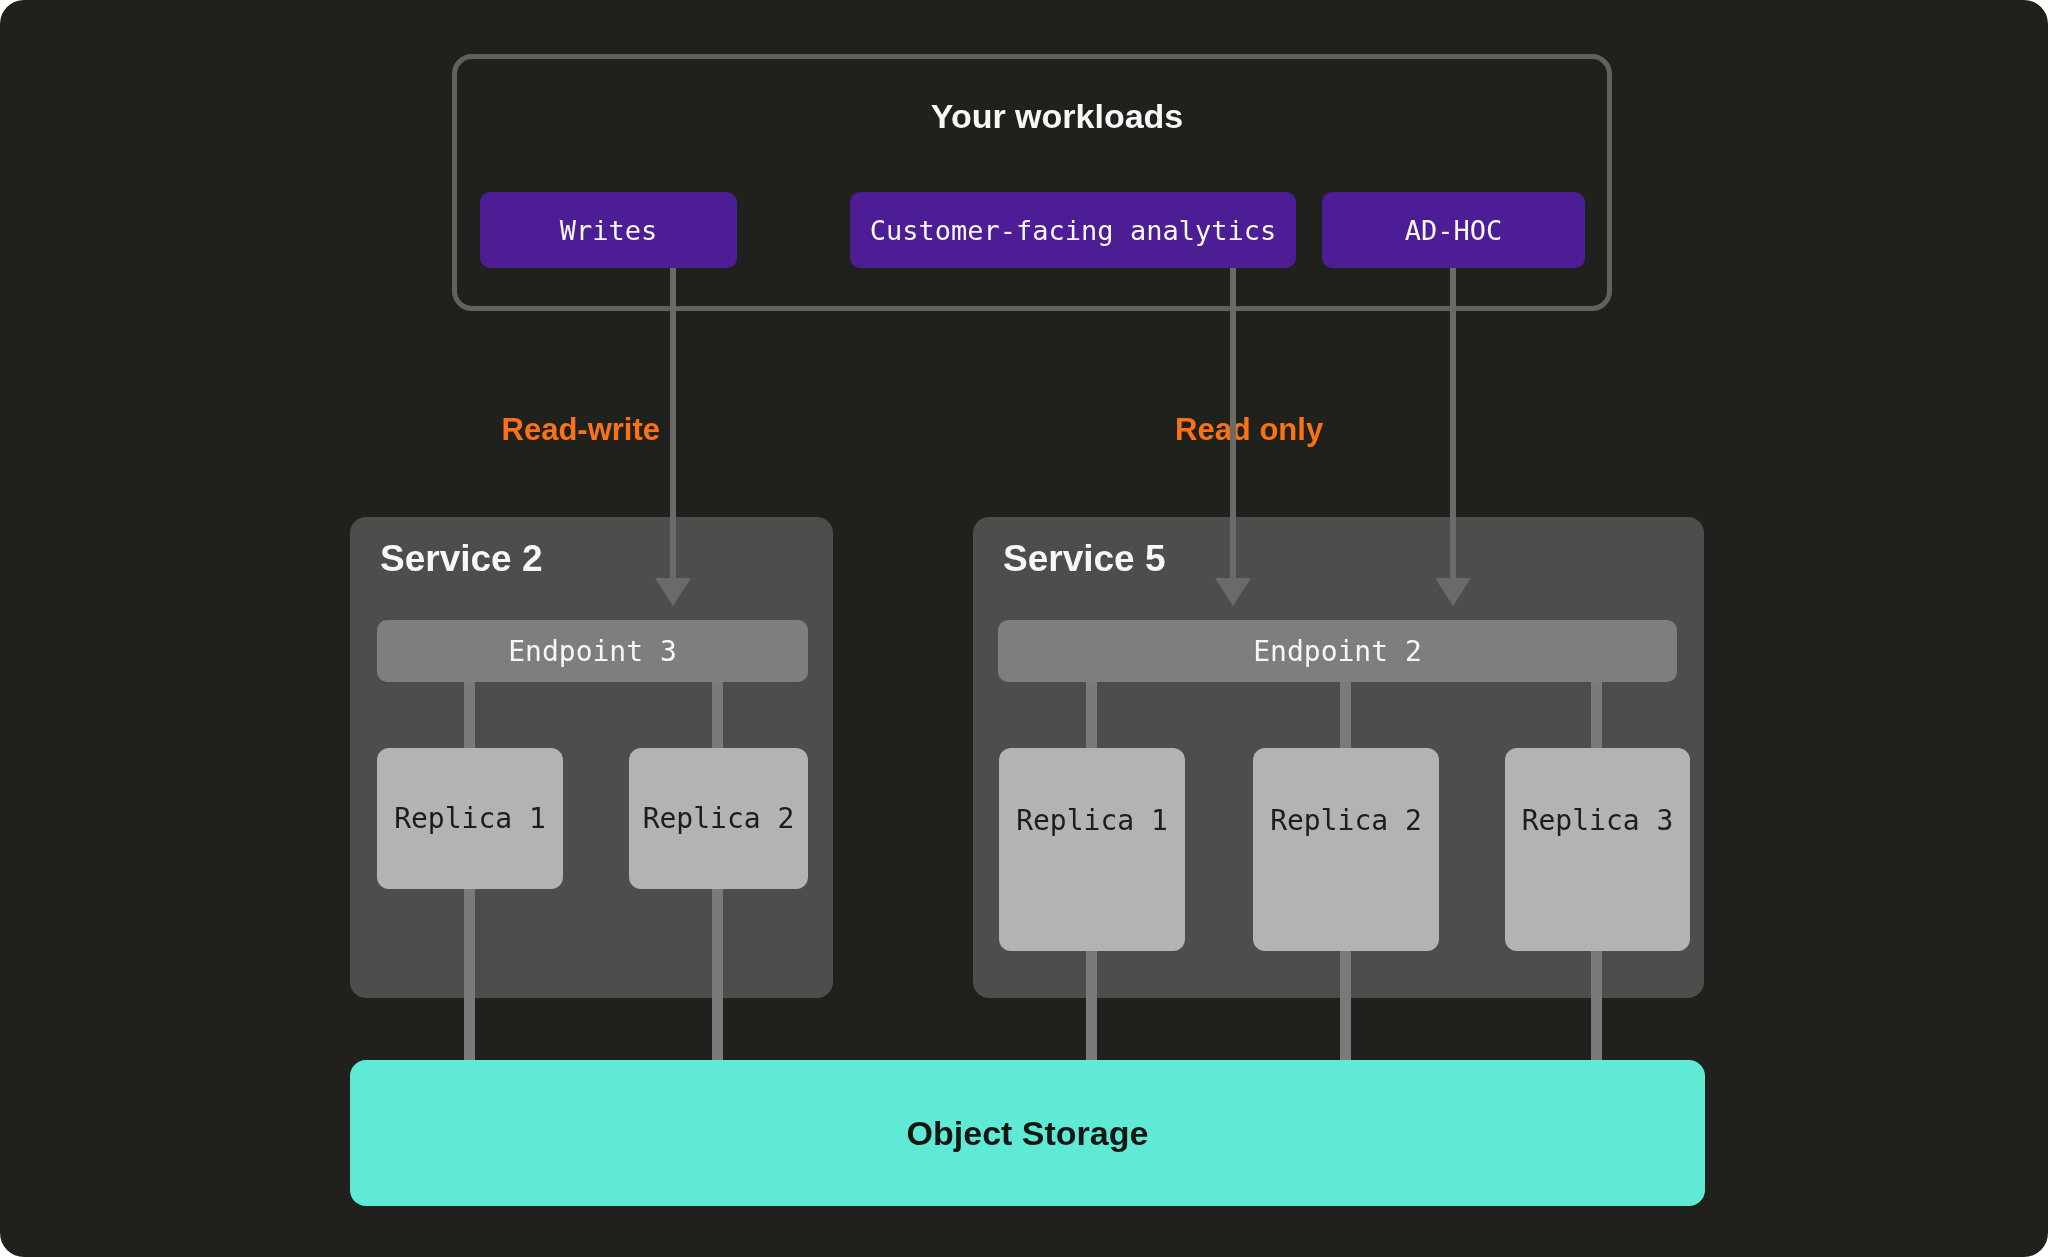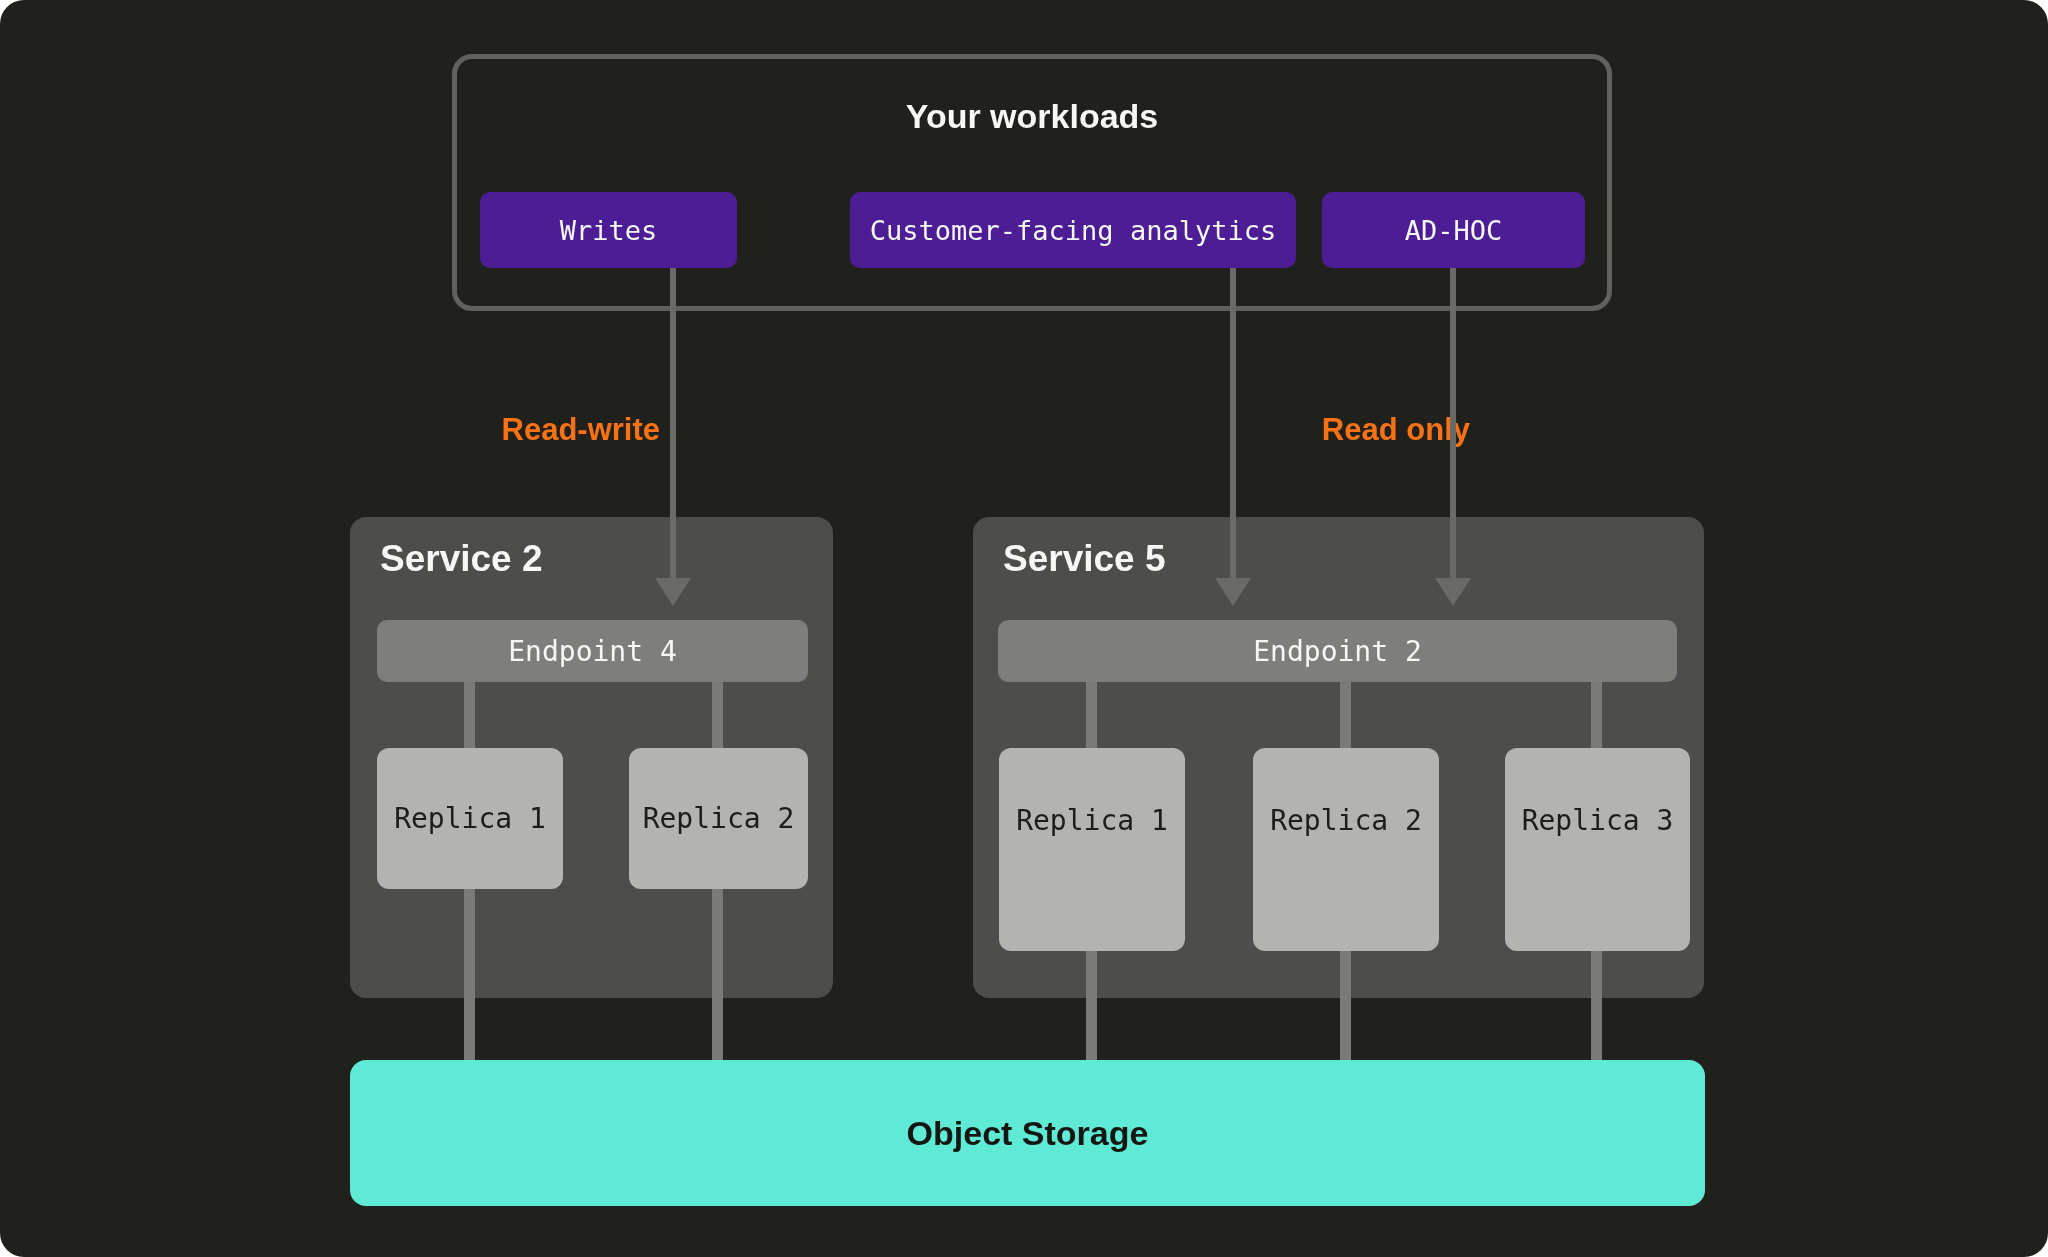--- a/index.html
+++ b/index.html
@@ -13,21 +13,21 @@
   }
   
   .workloads-box{
     position:absolute;left:452px;top:54px;width:1160px;height:257px;
     border:5px solid #616260;border-radius:20px;box-sizing:border-box;
     z-index:1;
   }
   .workloads-title{
     position:absolute;left:452px;top:96px;width:1160px;
     text-align:center;color:#f7f7f5;font-size:34px;font-weight:700;
-    line-height:40px;z-index:2;
+    line-height:40px;z-index:2;padding-left:25px;
   }
   .pill{
     position:absolute;height:76px;background:#4c1d95;border-radius:10px;
     display:flex;align-items:center;justify-content:center;
     color:#f7f7f5;font-family:"DejaVu Sans Mono","Liberation Mono",monospace;
     font-size:27px;z-index:5;
   }
   .pill-writes{left:480px;top:192px;width:257px;}
   .pill-cfa{left:850px;top:192px;width:446px;}
   .pill-adhoc{left:1322px;top:192px;width:263px;}
@@ -36,21 +36,21 @@
   .arrow-head{
     position:absolute;width:0;height:0;z-index:4;
     border-left:18px solid transparent;border-right:18px solid transparent;
     border-top:28px solid #6a6a68;
   }
   .edge-label{
     position:absolute;top:412px;color:#f97316;font-size:31px;font-weight:700;
     line-height:36px;z-index:2;
   }
   .label-rw{left:400px;width:260px;text-align:right;}
-  .label-ro{left:1210px;width:260px;text-align:right;}
+  .label-ro{left:1175px;width:260px;text-align:left;}
   
   .service{
     position:absolute;top:517px;height:481px;background:#4d4e4c;
     border-radius:16px;z-index:1;
   }
   .service-1{left:350px;width:483px;}
   .service-2{left:973px;width:731px;}
   .service-title{
     position:absolute;color:#f7f7f5;font-size:37px;font-weight:700;
     line-height:42px;z-index:3;
@@ -120,21 +120,21 @@
 
   <div class="conn" style="left:464px;"></div>
   <div class="conn" style="left:712px;"></div>
   <div class="conn" style="left:1086px;"></div>
   <div class="conn" style="left:1340px;"></div>
   <div class="conn" style="left:1591px;"></div>
 
   <div class="service service-1"></div>
   <div class="service-title service-title-1">Service 2</div>
   <div class="endpoint endpoint-1">
-    <span>Endpoint 4</span>
+    <span>Endpoint 3</span>
   </div>
   <div class="replica replica-short s1r1">
     <span>Replica 1</span>
   </div>
   <div class="replica replica-short s1r2">
     <span>Replica 2</span>
   </div>
 
   <div class="service service-2"></div>
   <div class="service-title service-title-2">Service 5</div>

